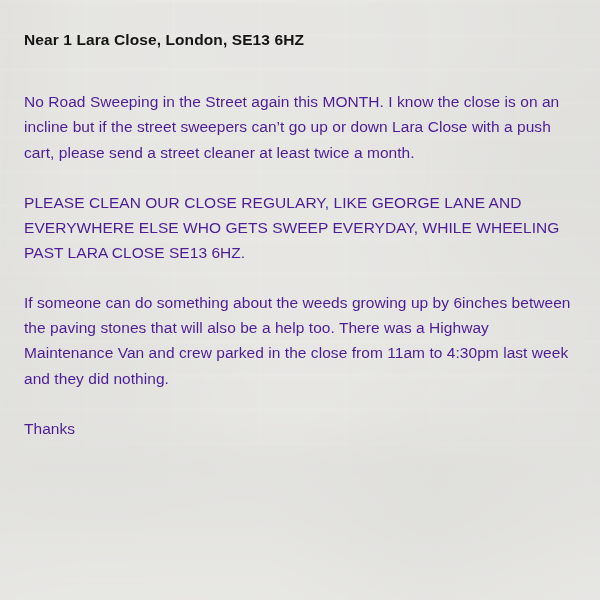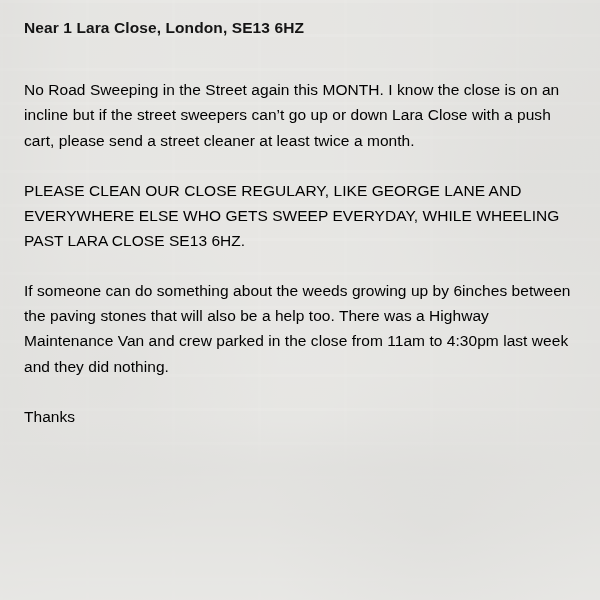--- a/index.html
+++ b/index.html
@@ -66,33 +66,33 @@
       radial-gradient(circle at 72% 88%, rgba(30,28,26,0.30) 0%, rgba(30,28,26,0) 24%),
       radial-gradient(circle at 88% 30%, rgba(30,28,26,0.25) 0%, rgba(30,28,26,0) 22%);
   }
   .veil {
     position: absolute;
     inset: 0;
     background: rgba(247,247,245,0.86);
   }
   .content {
     position: relative;
-    padding: 18px 24px 0 24px;
+    padding: 30px 24px 0 24px;
   }
   .title {
     font-size: 15.5px;
     font-weight: bold;
     color: #141414;
     line-height: 1.25;
     letter-spacing: 0.1px;
   }
   .body-text {
     margin-top: 40px;
     font-size: 15.5px;
-    color: #000000;
+    color: #4c1d95;
     line-height: 1.62;
     white-space: pre-wrap;
     letter-spacing: 0.05px;
   }
 </style>
 </head>
 <body>
 
 <div id="report-card">
   <div class="photo-bg"></div>

